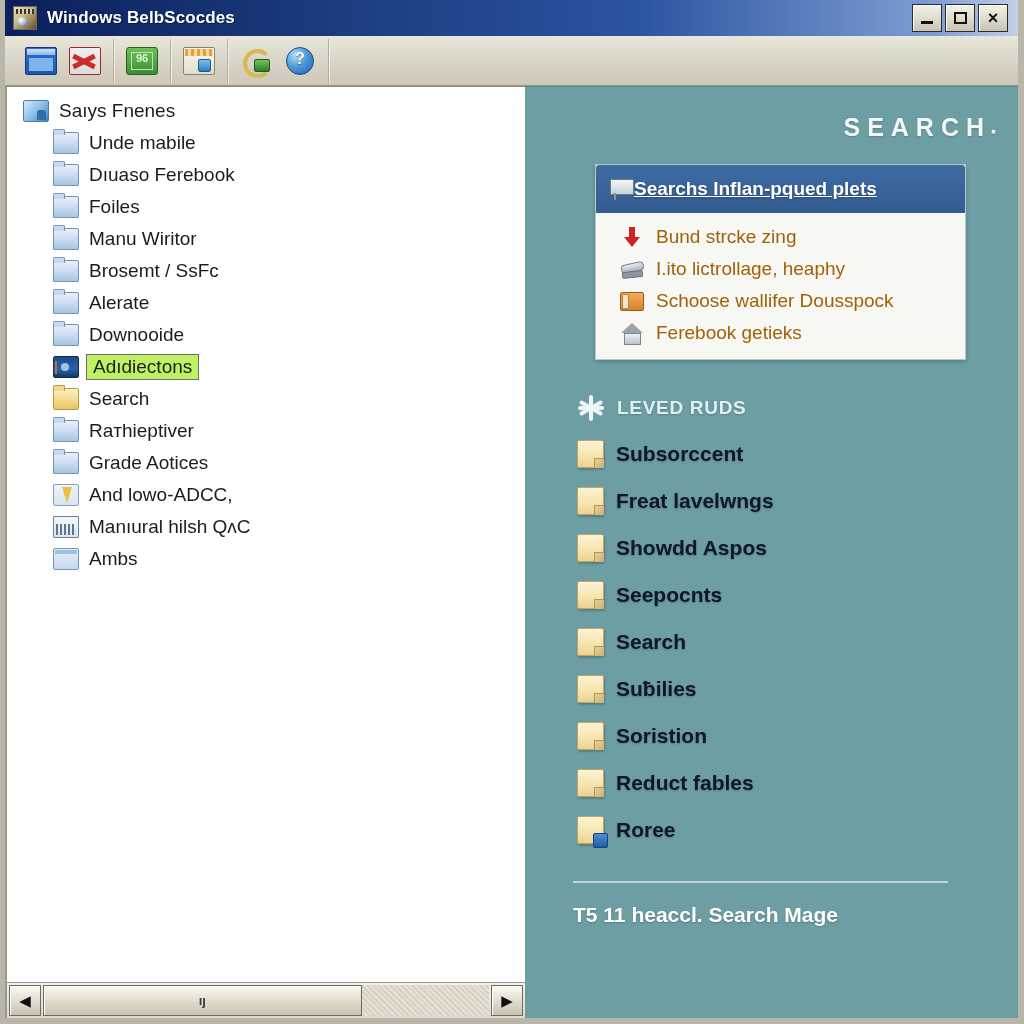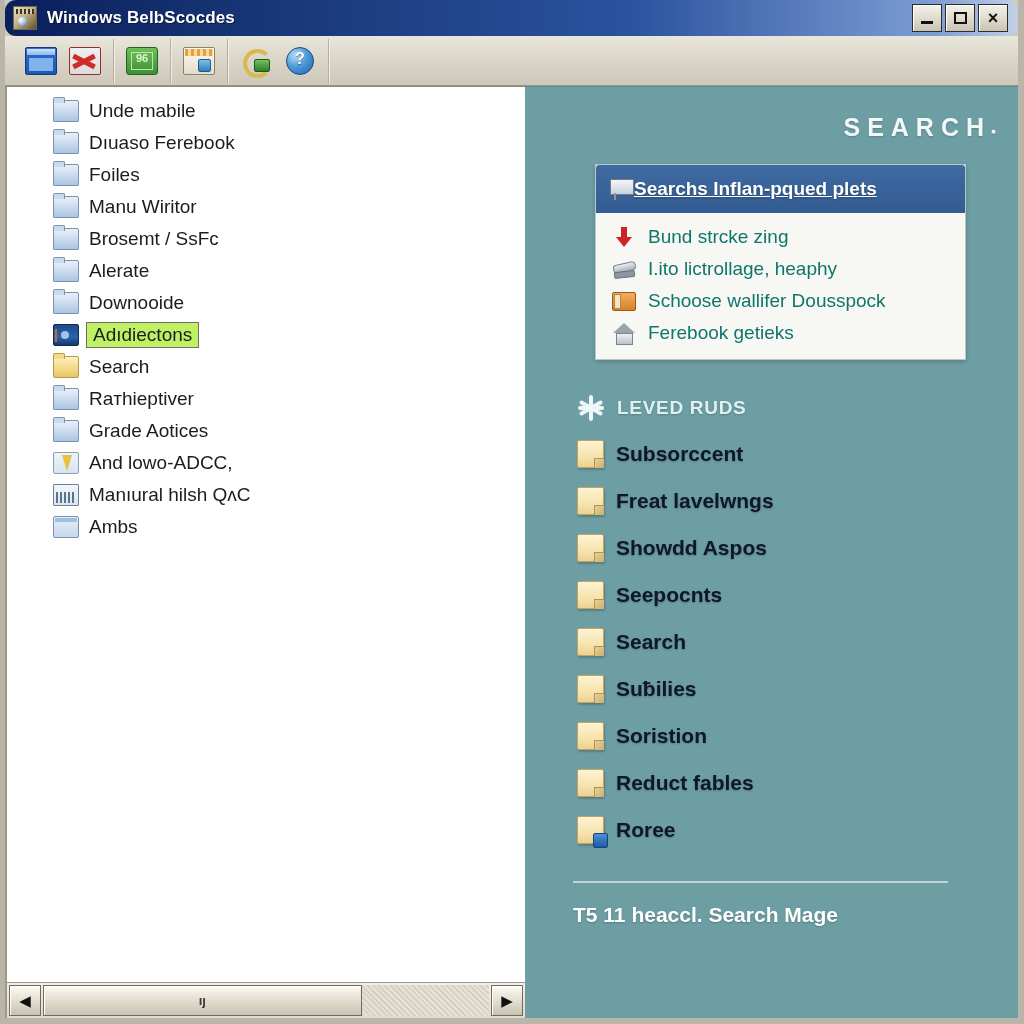--- a/index.html
+++ b/index.html
@@ -27,21 +27,20 @@
   
   .titlebar {
     position: absolute;
     top: 0; left: 0; right: 0;
     height: 36px;
     background: linear-gradient(to right, #0b1f5c 0%, #14306e 18%, #2a53a0 62%, #7e9ed3 92%, #c3d0e6 100%);
     display: flex;
     align-items: center;
     padding: 0 4px 0 8px;
     box-sizing: border-box;
-    border-radius: 11px;
   }
   .title-icon {
     width: 22px; height: 22px;
     flex: 0 0 22px;
     border: 1px solid #6f6a58;
     background:
       linear-gradient(135deg, #e8ddbe 0%, #c9b88c 40%, #8d7b52 75%, #5c4f2e 100%);
     position: relative;
     overflow: hidden;
   }
@@ -439,23 +438,23 @@
   }
   .dd-ico-sign::after {
     content: ""; position: absolute; left: 4px; top: 14px; width: 2px; height: 7px;
     background: #8a94a0;
   }
 
   .dd-list { padding: 8px 0 10px 0; }
   .dd-item {
     display: flex;
     align-items: center;
-    padding: 5px 16px;
+    padding: 5px 24px;
     font-size: 19px;
-    color: #0f766e;
+    color: #a16207;
     cursor: pointer;
     white-space: nowrap;
   }
   .dd-item .lbl { margin-left: 12px; }
   .dd-ico { width: 24px; height: 22px; position: relative; flex: 0 0 24px; }
 
   
   .ic-arrow-down::before {
     content: ""; position: absolute; left: 9px; top: 1px; width: 6px; height: 11px;
     background: #cf2222;
@@ -641,20 +640,24 @@
         <span class="ico ico-help"></span>
       </div>
     </div>
   </div>
 
   <div class="content">
 
     <div class="left-pane">
       <div class="tree">
 
+        <div class="tree-row root">
+          <span class="t-ico t-root"></span>
+          <span class="lbl">Saıys Fnenes</span>
+        </div>
 
         <div class="tree-row child">
           <span class="t-ico t-folder"></span>
           <span class="lbl">Unde mabile</span>
         </div>
         <div class="tree-row child">
           <span class="t-ico t-folder"></span>
           <span class="lbl">Dıuaso Ferebook</span>
         </div>
         <div class="tree-row child">

